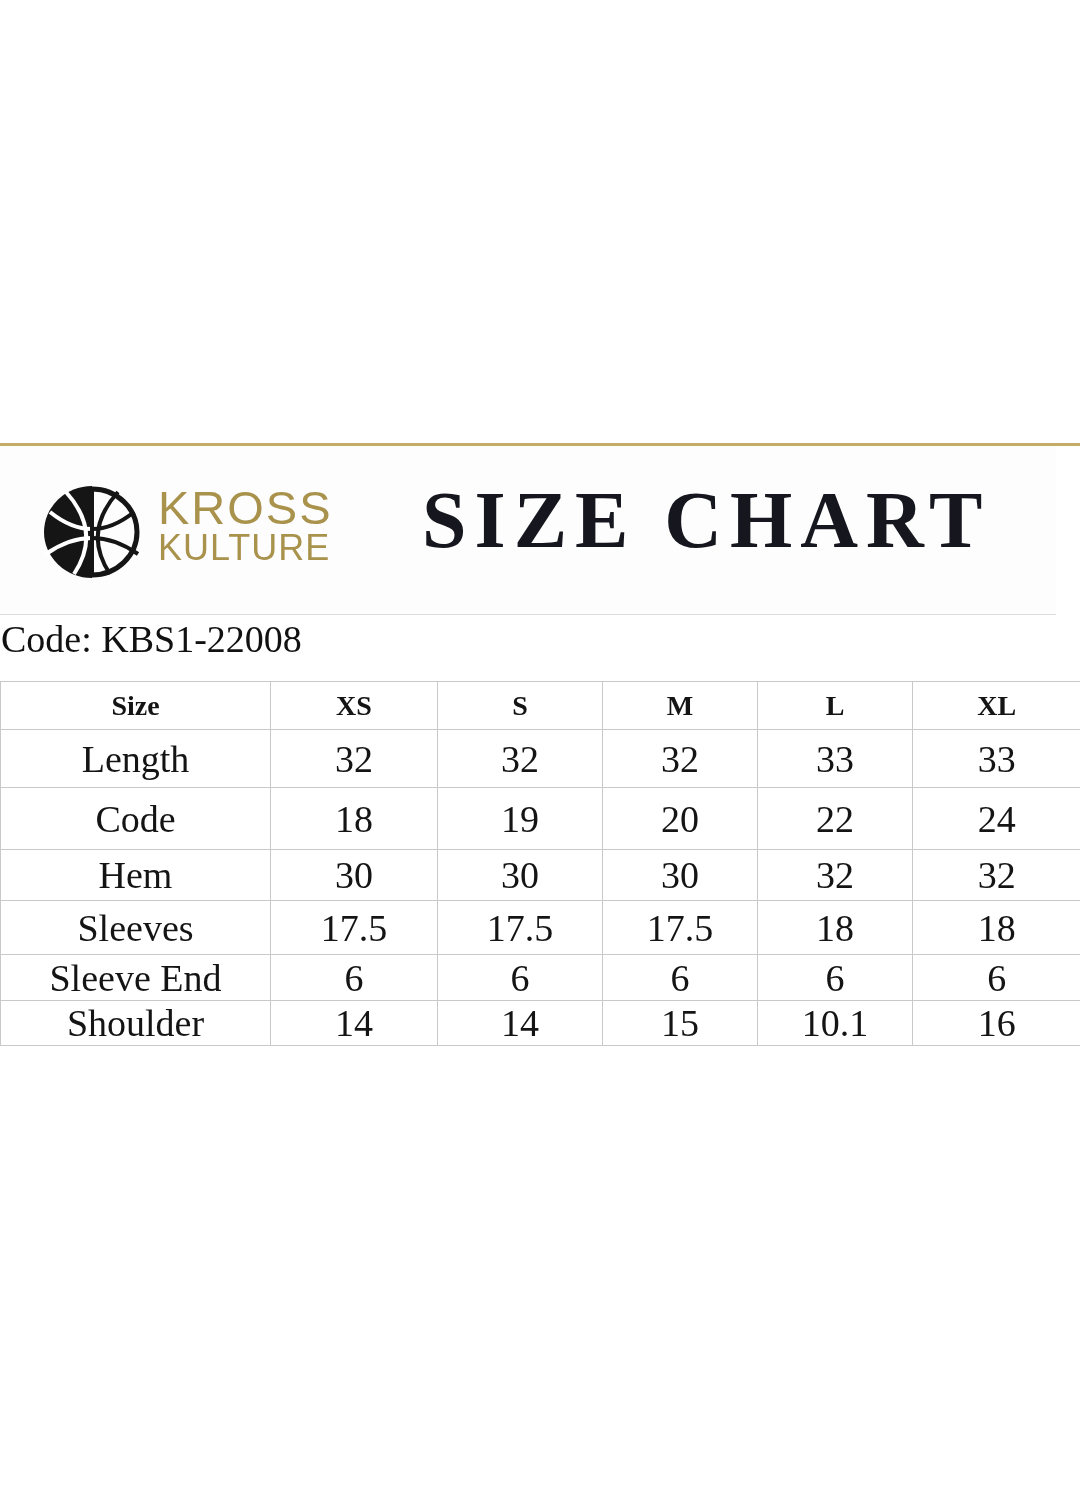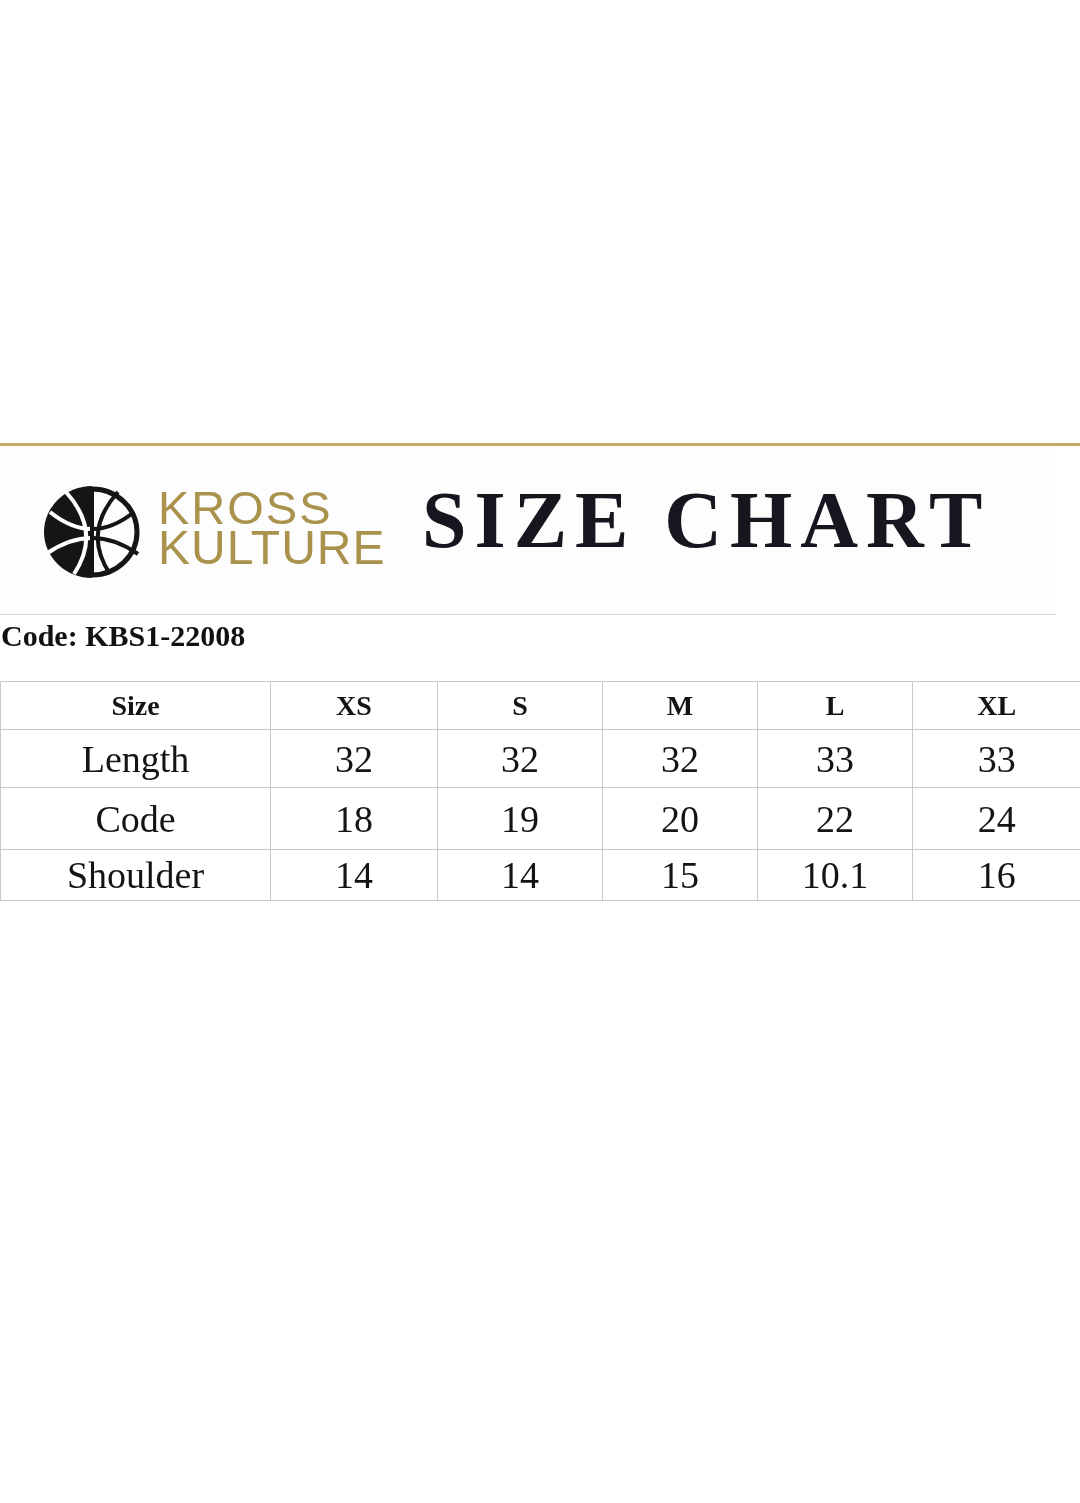--- a/index.html
+++ b/index.html
@@ -47,42 +47,42 @@
     font-family: "Liberation Sans", sans-serif;
     color: #a9924c;
     line-height: 40px;
     white-space: nowrap;
   }
   .brand-line1 {
     font-size: 47px;
     letter-spacing: 2px;
   }
   .brand-line2 {
-    font-size: 48px;
+    font-size: 36px;
     letter-spacing: 1px;
   }
   .page-title {
     position: absolute;
     left: 374px;
     top: 34px;
     font-family: "Liberation Serif", serif;
     font-weight: bold;
     font-size: 80px;
     line-height: 1;
     letter-spacing: 8px;
     color: #16161e;
     white-space: nowrap;
     margin-left: 48px;
   }
   .code-line {
     position: absolute;
     top: 619px;
     left: 1px;
-    font-weight: bold;
-    font-size: 30px;
+    font-weight: normal;
+    font-size: 38px;
     line-height: 1.1;
     color: #111111;
     white-space: nowrap;
   }
   table.size-table {
     position: absolute;
     top: 681px;
     left: 0;
     width: 1080px;
     border-collapse: collapse;
@@ -199,20 +199,44 @@
       </tr>
       <tr>
         <th>Code</th>
         <td>18</td>
         <td>19</td>
         <td>20</td>
         <td>22</td>
         <td>24</td>
       </tr>
       <tr>
+        <th>Hem</th>
+        <td>30</td>
+        <td>30</td>
+        <td>30</td>
+        <td>32</td>
+        <td>32</td>
+      </tr>
+      <tr>
+        <th>Sleeves</th>
+        <td>17.5</td>
+        <td>17.5</td>
+        <td>17.5</td>
+        <td>18</td>
+        <td>18</td>
+      </tr>
+      <tr>
+        <th>Sleeve End</th>
+        <td>6</td>
+        <td>6</td>
+        <td>6</td>
+        <td>6</td>
+        <td>6</td>
+      </tr>
+      <tr>
         <th>Shoulder</th>
         <td>14</td>
         <td>14</td>
         <td>15</td>
         <td>10.1</td>
         <td>16</td>
       </tr>
     </tbody>
   </table>
 

